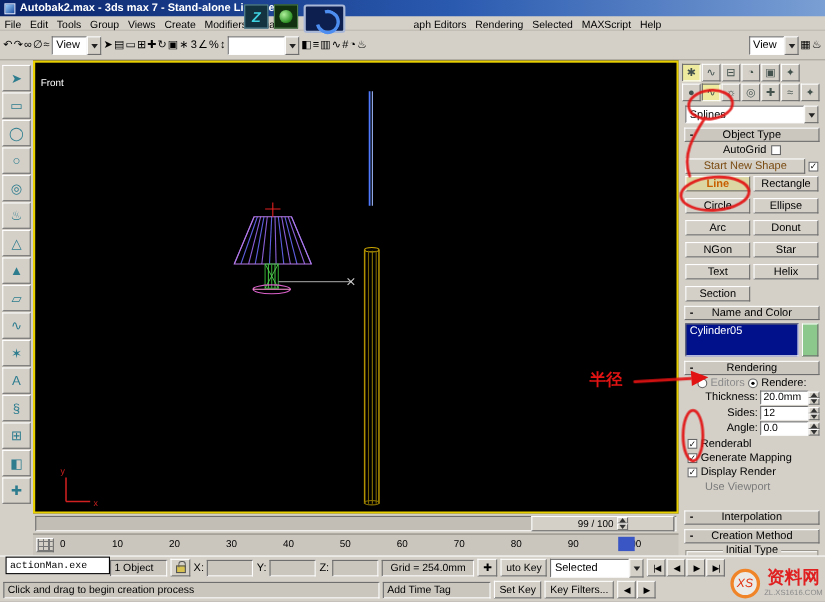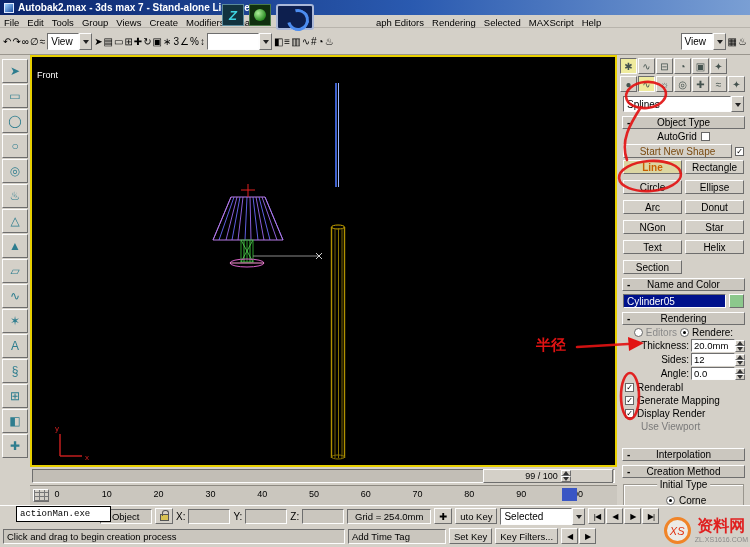--- a/index.html
+++ b/index.html
@@ -87,21 +87,21 @@
     position:relative;font-size:10px;border:1px solid;border-color:#fdfdfd #6e6e6e #6e6e6e #fdfdfd}
   .minus{position:absolute;left:4px;top:0;font-weight:bold;line-height:11px}
   .agrow{display:flex;align-items:center;justify-content:center;gap:4px;margin:1px 0 2px}
   .chk{width:9px;height:9px;background:#fff;border:1px solid #666;font-size:8px;line-height:8px;text-align:center;flex:none}
   .snsrow{display:flex;align-items:center;gap:3px;margin:0 6px 2px}
   .obj-btn{height:14px;background:#d4d0c8;display:flex;align-items:center;justify-content:center;font-size:10px;
     border:1px solid;border-color:#fdfdfd #6e6e6e #6e6e6e #fdfdfd}
   .sns{flex:1;color:#7a4a10}
   .objgrid{display:grid;grid-template-columns:1fr 1fr;gap:6px 3px;margin:1px 6px}
   .obj-btn.active{color:#c85f00;font-weight:bold;background:#dcd6a2}
-  .namerow{display:flex;margin:3px 6px 2px;height:14px}
+  .namerow{display:flex;margin:3px 6px 2px;height:30px}
   .namefield{flex:1;background:#00118b;color:#fff;padding:1px 3px;font-size:10px;
     border:1px solid;border-color:#6e6e6e #fdfdfd #fdfdfd #6e6e6e}
   .swatch{width:15px;margin-left:3px;background:#8cc88c;border:1px solid;border-color:#fdfdfd #6e6e6e #6e6e6e #fdfdfd}
   .rrow{display:flex;align-items:center;gap:3px;margin:2px 4px 1px;justify-content:center}
   .radio{width:9px;height:9px;border-radius:50%;background:#fff;border:1px solid #666;position:relative;flex:none}
   .radio.on::before{content:"";position:absolute;inset:2px;background:#000;border-radius:50%}
   .gray{color:#8a8a8a}
   .srow{display:flex;align-items:center;justify-content:flex-end;margin:1px 5px}
   .slabel{margin-right:2px}
   .sfield{width:44px;height:13px;background:#fff;font-size:9.5px;padding:0 2px;line-height:11px;
@@ -126,21 +126,21 @@
   .lock{width:9px;height:7px;background:#d8c252;border:1px solid #555;position:relative}
   .lock::before{content:"";position:absolute;top:-5px;left:1px;width:5px;height:5px;border:1px solid #555;border-bottom:none;border-radius:3px 3px 0 0}
   .coordf{width:42px}
   .gridf{width:84px;text-align:center}
   .sbtn{height:16px;background:#d4d0c8;border:1px solid;border-color:#fdfdfd #6e6e6e #6e6e6e #fdfdfd;
     display:flex;align-items:center;justify-content:center;padding:0 4px;font-size:9.5px;white-space:nowrap}
   .pb-icon{width:17px;height:16px;font-size:8px;letter-spacing:-1px}
   .promptf{width:342px}
   .tagf{width:98px}
 
-  .actionman{position:absolute;left:16px;top:506px;width:95px;height:16px;background:#fff;border:1px solid #000;
+  .actionman{position:absolute;left:5px;top:506px;width:95px;height:16px;background:#fff;border:1px solid #000;
     font-size:9px;line-height:14px;padding:0 3px;z-index:80;font-family:"Liberation Mono",monospace}
 
   
   .annot{position:absolute;left:0;top:0;z-index:90;pointer-events:none}
   .radius-label{position:absolute;left:536px;top:336px;color:#e21313;font-weight:bold;font-size:15px;z-index:91;pointer-events:none}
 
   
   .watermark{position:absolute;right:2px;bottom:3px;z-index:95;display:flex;align-items:center;gap:4px;pointer-events:none}
   .wm-ring{width:27px;height:27px;border-radius:50%;border:3px solid #f08428;display:flex;align-items:center;justify-content:center;
     color:#e03010;font-weight:normal;font-style:italic;font-size:11px;background:rgba(255,255,255,.55)}

